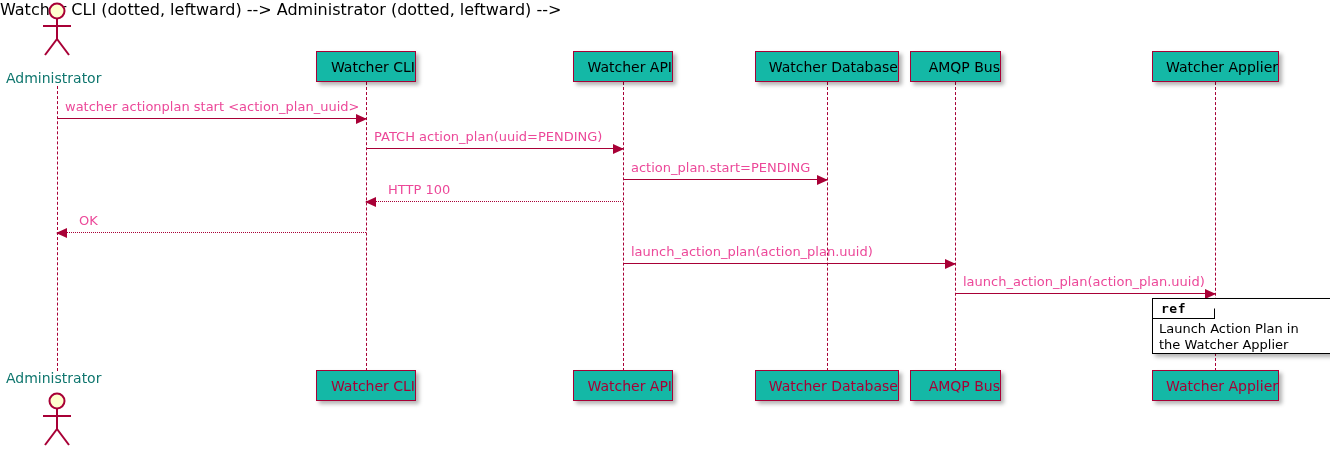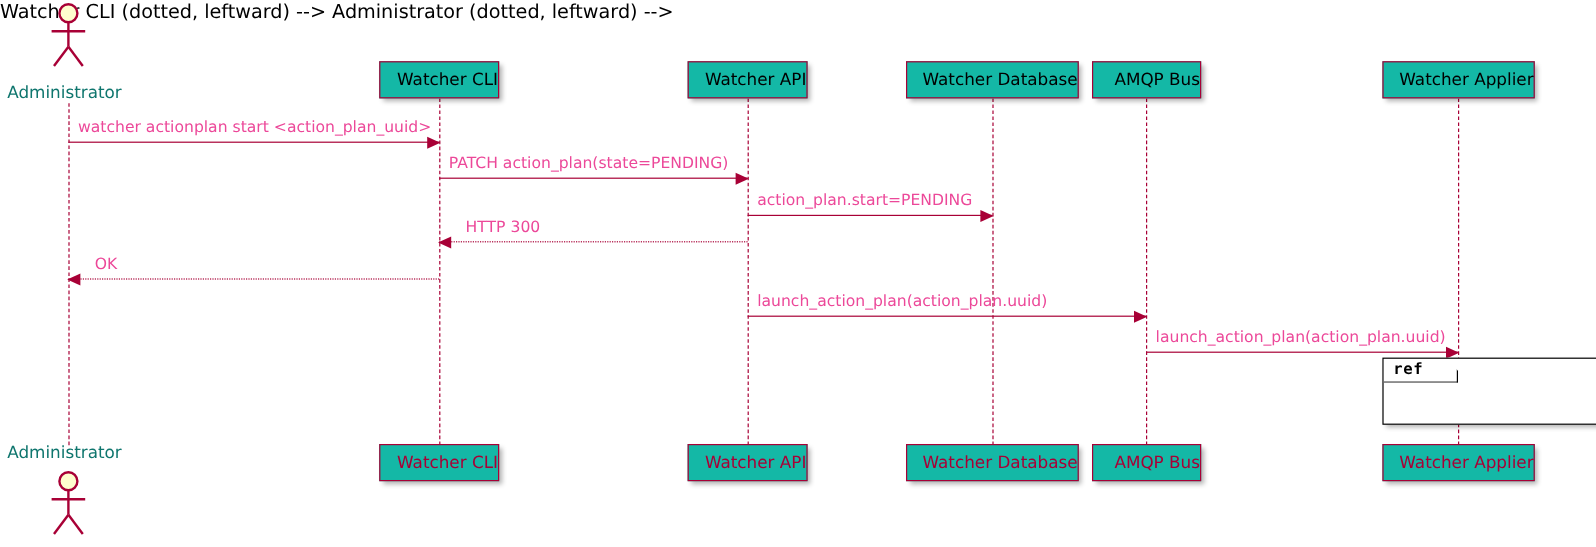--- a/index.html
+++ b/index.html
@@ -218,35 +218,35 @@
   <div class="msg right" style="left:57px; top:118px; width:309px;">
     <div class="line" style="width:309px;"></div>
     <div class="head"></div>
     <div class="label">watcher actionplan start &lt;action_plan_uuid&gt;</div>
   </div>
 
   
   <div class="msg right" style="left:366px; top:148px; width:257px;">
     <div class="line" style="width:257px;"></div>
     <div class="head"></div>
-    <div class="label">PATCH action_plan(state=PENDING)</div>
+    <div class="label">PATCH action_plan(uuid=PENDING)</div>
   </div>
 
   
   <div class="msg right" style="left:623px; top:179px; width:204px;">
     <div class="line" style="width:204px;"></div>
     <div class="head"></div>
     <div class="label">action_plan.start=PENDING</div>
   </div>
 
    Watcher CLI (dotted, leftward) --&gt;
   <div class="msg left dotted" style="left:366px; top:201px; width:257px;">
     <div class="line" style="width:257px;"></div>
     <div class="head"></div>
-    <div class="label">HTTP 300</div>
+    <div class="label">HTTP 100</div>
   </div>
 
    Administrator (dotted, leftward) --&gt;
   <div class="msg left dotted" style="left:57px; top:232px; width:309px;">
     <div class="line" style="width:309px;"></div>
     <div class="head"></div>
     <div class="label">OK</div>
   </div>
 
   
@@ -260,15 +260,16 @@
   <div class="msg right" style="left:955px; top:293px; width:260px;">
     <div class="line" style="width:260px;"></div>
     <div class="head"></div>
     <div class="label">launch_action_plan(action_plan.uuid)</div>
   </div>
 
   
   <div class="ref-box" style="left:1152px; top:298px; width:192px; height:56px;">
     <div class="ref-tab" style="width:62px;"></div>
     <div class="ref-tab-label">ref</div>
+    <div class="ref-body">Launch Action Plan in the Watcher Applier</div>
   </div>
 
 </div>
 
 </body></html>

